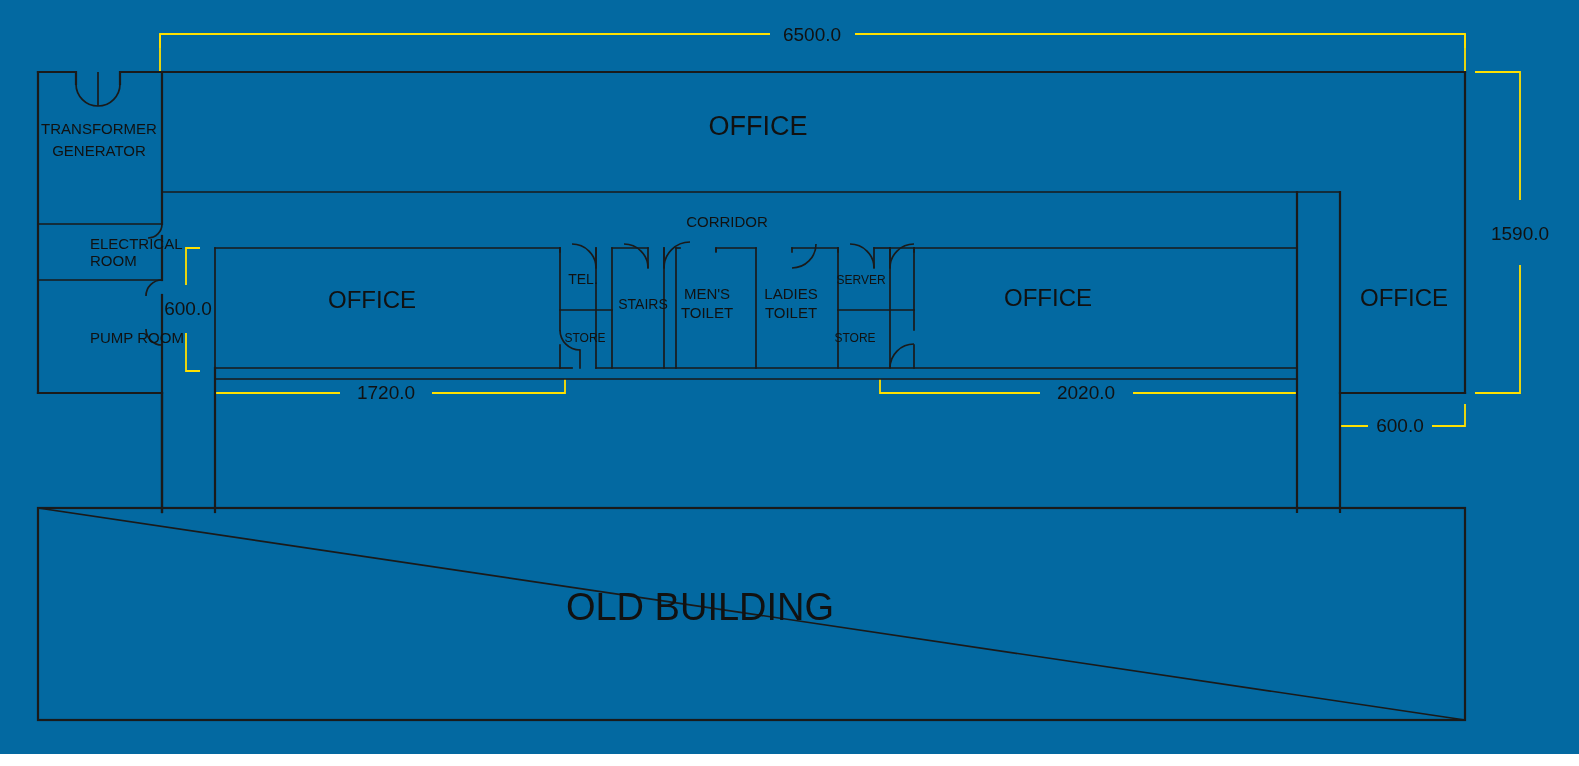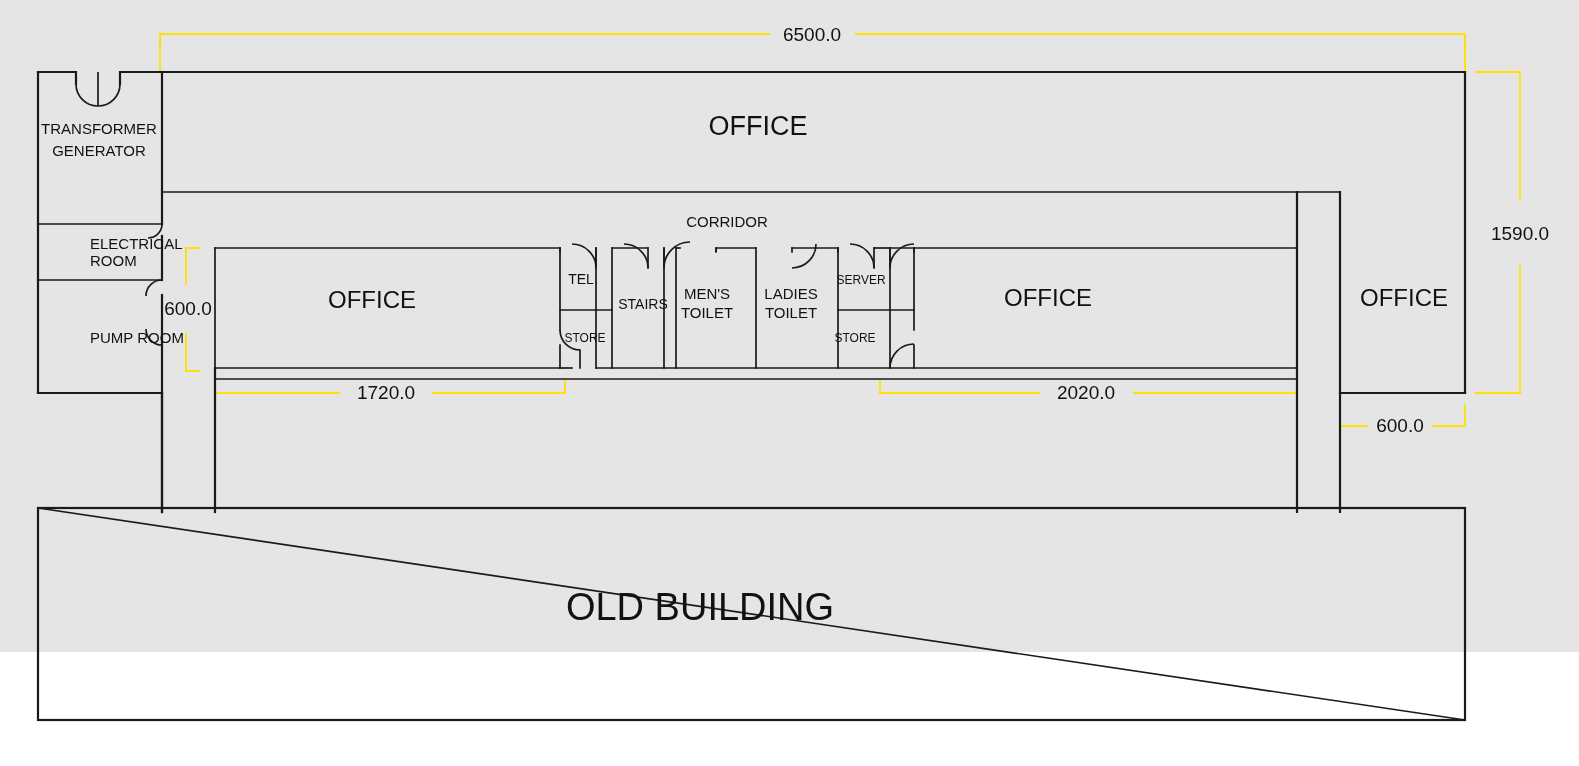--- a/index.html
+++ b/index.html
@@ -10,22 +10,22 @@
   }
   body {
     width: 1579px;
     height: 766px;
     overflow: hidden;
     font-family: "Liberation Sans", sans-serif;
   }
   #plan-root {
     position: relative;
     width: 1579px;
-    height: 652px;
-    background: #e5e5e5;
+    height: 754px;
+    background: #0369a1;
   }
   svg#floorplan {
     display: block;
     width: 1579px;
     height: 766px;
   }
   .wall {
     stroke: #1a1a1a;
     stroke-width: 2.2;
     fill: none;

